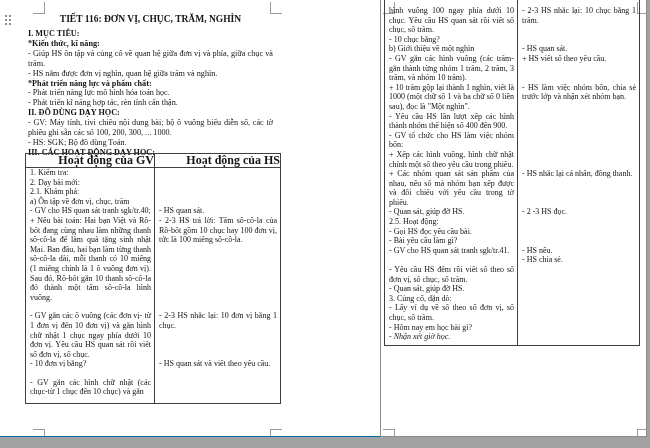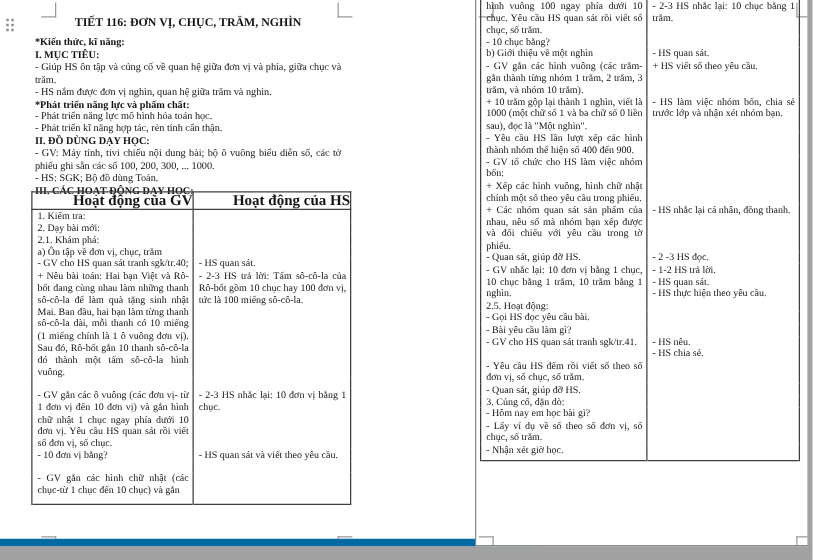--- a/index.html
+++ b/index.html
@@ -7,21 +7,21 @@
     width:650px;height:448px;overflow:hidden;
     background:#a2a2a2;
     font-family:"Liberation Serif","DejaVu Serif",serif;
     color:#141414;
   }
   .canvas{position:relative;width:650px;height:448px;}
   .page{
     position:absolute;top:0;height:437px;background:#ffffff;
     overflow:hidden;box-sizing:border-box;
   }
-  #page1{left:0;width:432px;border-right:1px solid #8a8a8a;border-bottom:6px solid #0369a1;}
+  #page1{left:0;width:432px;border-right:1px solid #8a8a8a;border-bottom:1px solid #0369a1;}
   #page2{left:380px;width:267px;border-left:1px solid #8a8a8a;border-right:1px solid #8a8a8a;border-bottom:1px solid #8a8a8a;}
 
   
   .content{position:absolute;left:28px;top:13px;width:245px;}
   .title{font-weight:bold;font-size:9.5px;line-height:12px;text-align:center;margin-bottom:4px;}
   .para{font-size:8.2px;line-height:9.9px;text-align:justify;}
   .para.b{font-weight:bold;text-align:left;}
 
   
   table.act{border-collapse:collapse;table-layout:fixed;position:absolute;}
@@ -35,22 +35,22 @@
   table.act td{
     border-left:1px solid #3f3f3f;border-right:1px solid #3f3f3f;
     font-size:8px;line-height:9.6px;vertical-align:top;
     text-align:justify;padding:0 3px 0 4px;
   }
   td.hs-cell{white-space:pre-line;padding:0 2px 0 4px;}
   td.vb{vertical-align:bottom;}
   td.b{font-weight:normal;text-align:left;}
   tr.blank td{height:9px;}
   #p1-table tbody tr:last-child td{padding-bottom:6px;}
-  #p2-table tbody tr:first-child td{}
-  #p2-table tbody tr:last-child td{padding-bottom:3px;}
+  #p2-table tbody tr:first-child td{padding-top:6px;}
+  #p2-table tbody tr:last-child td{padding-bottom:3px;font-style:italic;}
 
   
   .cm{position:absolute;width:11px;height:11px;}
   .cm.tl{border-right:1px solid #9a9a9a;border-bottom:1px solid #9a9a9a;top:2px;}
   .cm.tr{border-left:1px solid #9a9a9a;border-bottom:1px solid #9a9a9a;top:2px;}
   .cm.bl{border-top:1px solid #9a9a9a;border-right:1px solid #9a9a9a;top:429px;height:8px;}
   .cm.br{border-top:1px solid #9a9a9a;border-left:1px solid #9a9a9a;top:429px;height:8px;}
   #page1 .cm.tl,#page1 .cm.bl{left:33px;}
   #page1 .cm.tr,#page1 .cm.br{left:270px;}
   #page2 .cm.tl,#page2 .cm.bl{left:2px;}
@@ -79,22 +79,22 @@
         <i></i>
     </div>
     <i class="cm tl"></i>
     <i class="cm tr"></i>
     <i class="cm bl"></i>
     <i class="cm br"></i>
 
     <div class="content">
       <div class="title">TIẾT 116: ĐƠN VỊ, CHỤC, TRĂM, NGHÌN</div>
       <div>
+          <div class="para b">I. MỤC TIÊU:</div>
           <div class="para b">*Kiến thức, kĩ năng:</div>
-          <div class="para b">I. MỤC TIÊU:</div>
           <div class="para">- Giúp HS ôn tập và củng cố về quan hệ giữa đơn vị và phía, giữa chục và trăm.</div>
           <div class="para">- HS nắm được đơn vị nghìn, quan hệ giữa trăm và nghìn.</div>
           <div class="para b">*Phát triển năng lực và phẩm chất:</div>
           <div class="para">- Phát triển năng lực mô hình hóa toán học.</div>
           <div class="para">- Phát triển kĩ năng hợp tác, rèn tính cẩn thận.</div>
           <div class="para b">II. ĐỒ DÙNG DẠY HỌC:</div>
           <div class="para">- GV: Máy tính, tivi chiếu nội dung bài; bộ ô vuông biểu diễn số, các tờ phiếu ghi sẵn các số 100, 200, 300, ... 1000.</div>
           <div class="para">- HS: SGK; Bộ đồ dùng Toán.</div>
           <div class="para b">III. CÁC HOẠT ĐỘNG DẠY HỌC:</div>
         </div>
@@ -206,26 +206,20 @@
           </tr>
           <tr>
             <td class="gv-cell">+ Các nhóm quan sát sản phẩm của nhau, nêu số mà nhóm bạn xếp được và đối chiếu với yêu cầu trong tờ phiếu.</td>
             <td class="hs-cell">- HS nhắc lại cá nhân, đồng thanh.</td>
           </tr>
           <tr>
             <td class="gv-cell">- Quan sát, giúp đỡ HS.</td>
             <td class="hs-cell">- 2 -3 HS đọc.</td>
           </tr>
           <tr>
-            <td class="gv-cell">- GV nhắc lại: 10 đơn vị bằng 1 chục, 10 chục bằng 1 trăm, 10 trăm bằng 1 nghìn.</td>
-            <td class="hs-cell">- 1-2 HS trả lời.
-- HS quan sát.
-- HS thực hiện theo yêu cầu.</td>
-          </tr>
-          <tr>
             <td class="gv-cell b">2.5. Hoạt động:</td>
             <td class="hs-cell"></td>
           </tr>
           <tr>
             <td class="gv-cell">- Gọi HS đọc yêu cầu bài.</td>
             <td class="hs-cell"></td>
           </tr>
           <tr>
             <td class="gv-cell">- Bài yêu cầu làm gì?</td>
             <td class="hs-cell"></td>
@@ -241,25 +235,25 @@
           </tr>
           <tr>
             <td class="gv-cell">- Quan sát, giúp đỡ HS.</td>
             <td class="hs-cell"></td>
           </tr>
           <tr>
             <td class="gv-cell b">3. Củng cố, dặn dò:</td>
             <td class="hs-cell"></td>
           </tr>
           <tr>
+            <td class="gv-cell">- Lấy ví dụ về số theo số đơn vị, số chục, số trăm.</td>
+            <td class="hs-cell"></td>
+          </tr>
+          <tr>
             <td class="gv-cell">- Hôm nay em học bài gì?</td>
-            <td class="hs-cell"></td>
-          </tr>
-          <tr>
-            <td class="gv-cell">- Lấy ví dụ về số theo số đơn vị, số chục, số trăm.</td>
             <td class="hs-cell"></td>
           </tr>
           <tr>
             <td class="gv-cell">- Nhận xét giờ học.</td>
             <td class="hs-cell"></td>
           </tr>
         </tbody>
     </table>
   </div>
 

